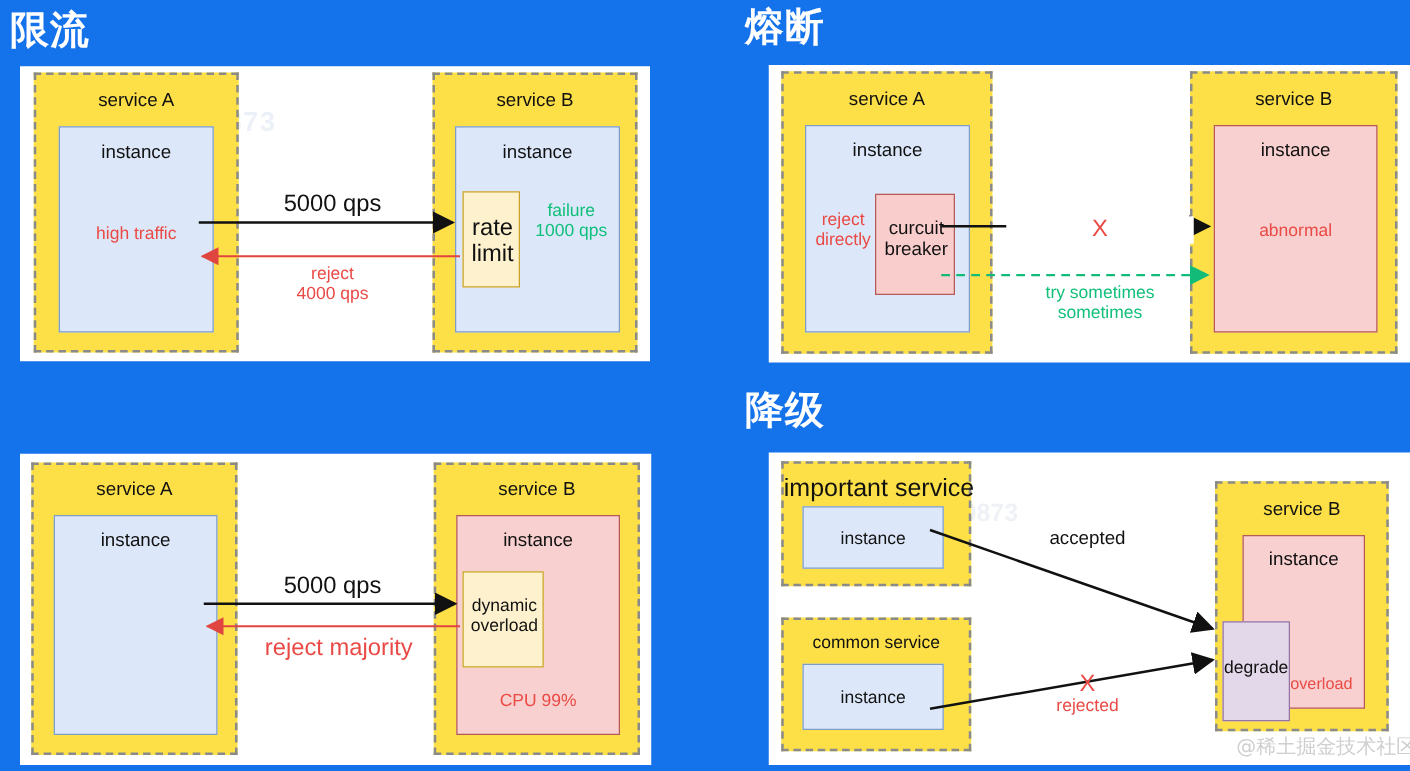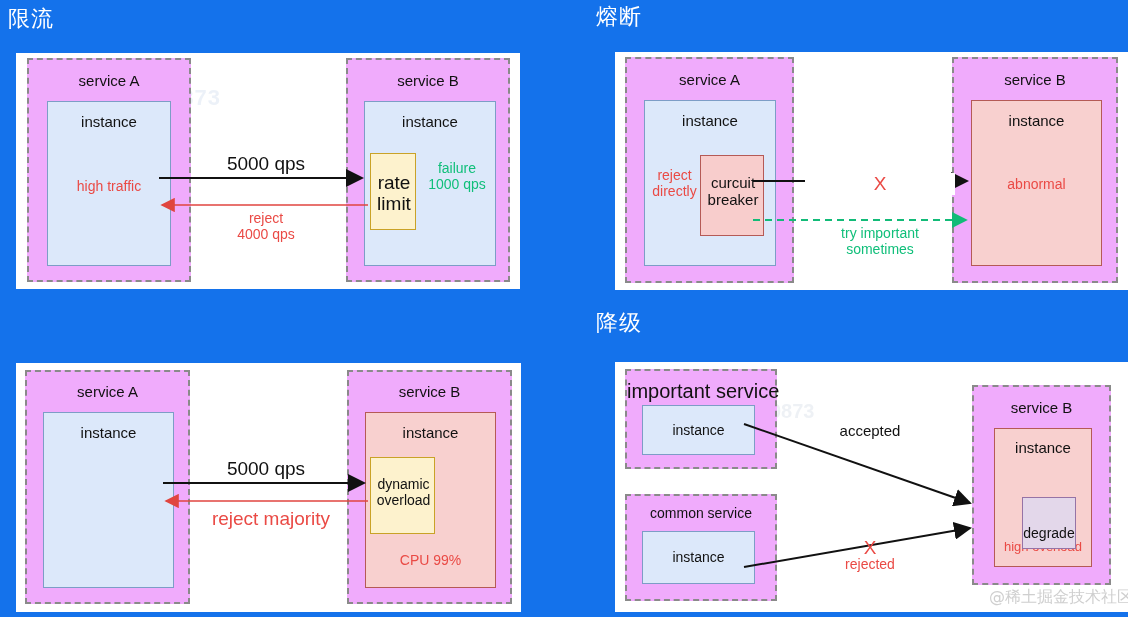--- a/index.html
+++ b/index.html
@@ -7,36 +7,36 @@
     width:1128px;height:617px;
     background:#1472eb;
     font-family:"Liberation Sans","DejaVu Sans",sans-serif;
     overflow:hidden;
     position:relative;
   }
   .quad{position:absolute;}
   .q-title{
     position:absolute;
     color:#ffffff;
-    font-size:22px;
-    font-weight:400;
+    font-size:31px;
+    font-weight:700;
     letter-spacing:1px;
     line-height:1;
     white-space:nowrap;
   }
   .panel{
     position:absolute;
     background:#ffffff;
   }
   
   .abs{position:absolute;box-sizing:border-box;}
 
   .svc-box{
     border:2px dashed #8a8a8a;
-    background:#f0abfc;
+    background:#fde047;
   }
   .svc-label{
     position:absolute;left:0;right:0;
     text-align:center;
     font-size:15px;
     color:#111111;
     white-space:nowrap;
   }
   .inst-blue{
     background:#dce8fa;
@@ -207,21 +207,21 @@
           <path d="M0,0 L9,4.5 L0,9 z" fill="#12bb78"></path>
         </marker>
       </defs>
       <line x1="138" y1="129" x2="352" y2="129" stroke="#111111" stroke-width="2" marker-end="url(#ah-blk2)"></line>
       <line x1="138" y1="168" x2="351" y2="168" stroke="#12bb78" stroke-width="1.8" stroke-dasharray="7,5" marker-end="url(#ah-grn2)"></line>
     </svg>
 
     <div class="ctext lbl16 red-t" style="left:190px;top:121px;width:150px;background:#ffffff;">X</div>
 
     <div class="small-wrap lbl14 green-t" style="left:180px;top:174px;width:170px;">
-      <div>try important</div>
+      <div>try sometimes</div>
       <div>sometimes</div>
     </div>
   </div>
 </div>
 
 <div class="quad" style="left:0;top:300px;width:564px;height:317px;">
 
 
   <div class="panel" style="left:16px;top:63px;width:505px;height:249px;">
 
@@ -288,21 +288,21 @@
       </div>
     </div>
 
     <div class="abs svc-box" style="left:357px;top:23px;width:139px;height:200px;">
       <div class="svc-label" style="top:12px;">service B</div>
       <div class="abs inst-red" style="left:20px;top:41px;width:98px;height:139px;">
         <div class="inst-label" style="top:10px;">instance</div>
         <div class="ctext lbl13 red-t" style="top:110px;">high overload</div>
       </div>
 
-      <div class="abs box-purple" style="left:4px;top:110px;width:54px;height:52px;margin-left:44px;">
+      <div class="abs box-purple" style="left:4px;top:110px;width:54px;height:80px;">
         <div class="ctext lbl14 blk-t" style="top:27px;">degrade</div>
       </div>
     </div>
 
     <svg class="arrows" width="513" height="250">
       <defs>
         <marker id="ah-blk4" markerWidth="9" markerHeight="9" refX="8" refY="4.5" orient="auto">
           <path d="M0,0 L9,4.5 L0,9 z" fill="#111111"></path>
         </marker>
       </defs>

